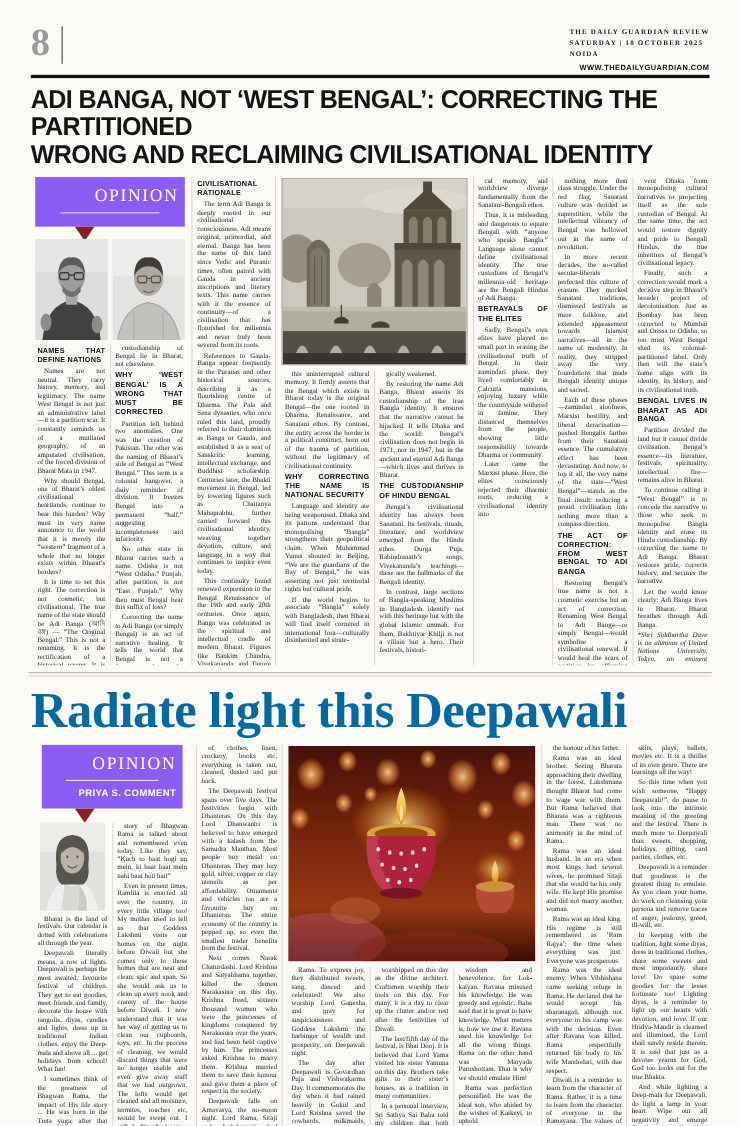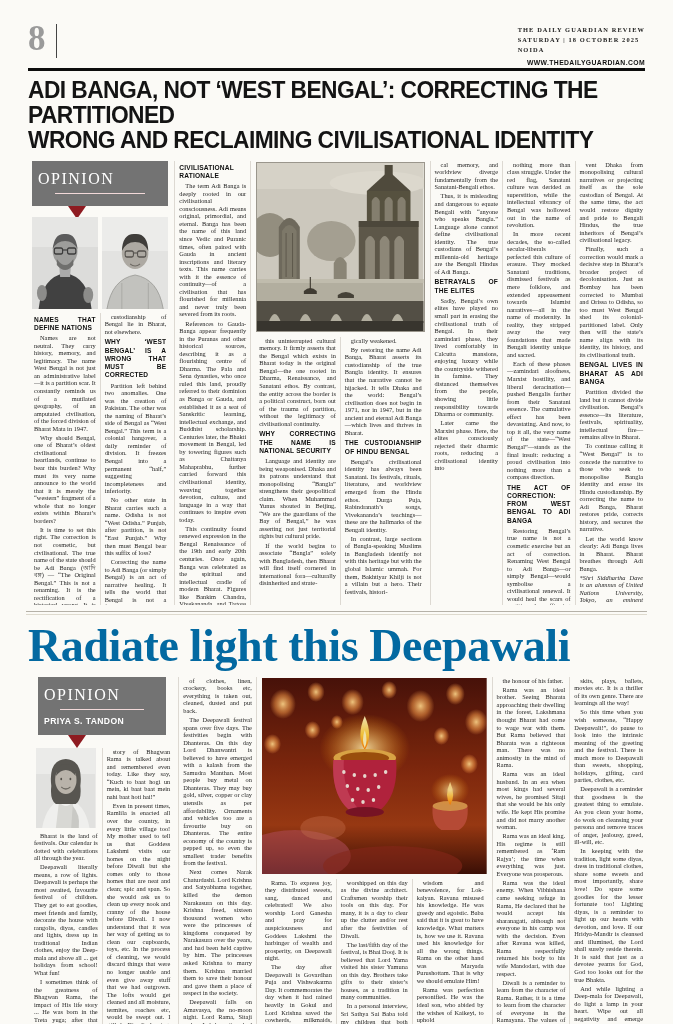--- a/index.html
+++ b/index.html
@@ -27,21 +27,21 @@
   .cgroup{display:flex;flex-direction:column;overflow:hidden;}
   .subcols{display:flex;flex:1;overflow:hidden;min-height:0;}
   .subcols>*{flex:1;box-sizing:border-box;padding:0 4px;min-width:0;}
   .subcols>*+*{border-left:1px solid #ddd9d2;}
   .ncol{overflow:hidden;text-align:justify;}
   .col-head{font-family:"Liberation Sans",sans-serif;font-weight:bold;font-size:6.6px;line-height:1.25;
             letter-spacing:.2px;color:#0f0f0f;margin:3px 0 2px 0;}
   .col-para{font-size:6.35px;line-height:1.19;margin:0 0 1.5px 0;text-indent:6px;color:#1d1d1d;}
   .col-para.bio{font-style:italic;text-indent:0;color:#222;}
   
-  .opinion-box{position:relative;background:#737373;color:#fff;text-align:left;padding:9px 6px 7px 6px;margin:0 2px;}
+  .opinion-box{position:relative;background:#8b5cf6;color:#fff;text-align:right;padding:9px 6px 7px 6px;margin:0 2px;}
   .opinion-title{font-family:"Liberation Serif",serif;font-size:16px;letter-spacing:1.5px;}
   .opinion-rule{width:72%;height:1px;background:#f2d9d9;margin:5px auto 5px auto;}
   .opinion-authors{font-family:"Liberation Sans",sans-serif;font-weight:bold;font-size:8.6px;line-height:1.5;letter-spacing:.4px;}
   .opinion-tail{width:0;height:0;border-left:9px solid transparent;border-right:9px solid transparent;
                 border-top:13px solid #8e1b21;margin:0 0 0 38px;}
   
   .photo-row{display:flex;gap:4px;margin:-2px 2px 4px 2px;height:92px;}
   .photo-row>div{flex:1;overflow:hidden;}
   .author-photo svg{display:block;width:100%;height:100%;}
   .photo-single{height:82px;margin:-2px 2px 4px 2px;overflow:hidden;}
@@ -229,21 +229,21 @@
   <div class="thin-rule"></div>
 
   <div id="headline2">Radiate light this Deepawali</div>
 
   <div id="art2-body" class="art-body">
 
     <div class="cgroup" style="flex:2.1;">
       <div class="opinion-box" style="margin:0 8px;">
         <div class="opinion-title">OPINION</div>
         <div class="opinion-rule"></div>
-        <div class="opinion-authors">PRIYA S. TANDON</div>
+        <div class="opinion-authors">PRIYA S. COMMENT</div>
       </div>
       <div class="opinion-tail"></div>
       <div class="subcols">
         <div style="display:flex;flex-direction:column;overflow:hidden;">
           <div class="photo-single">
             <svg viewBox="0 0 78 82" preserveAspectRatio="none" style="width:100%;height:100%;display:block;">
               <rect width="78" height="82" fill="#e1e1df"></rect>
               <rect width="78" height="28" fill="#ebebe9"></rect>
               <path d="M8 82 Q14 56 39 52 Q64 56 70 82 Z" fill="#efefed"></path>
               <path d="M30 56 Q39 64 48 56 L52 82 L26 82 Z" fill="#d8d8d4"></path>

